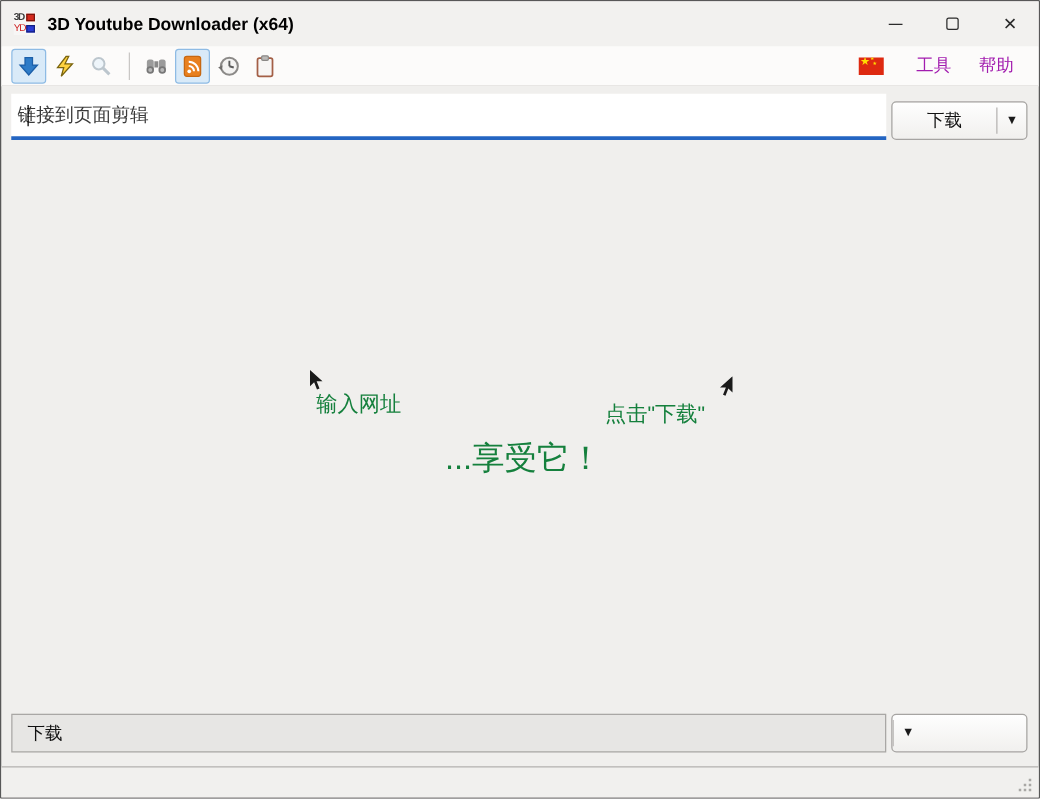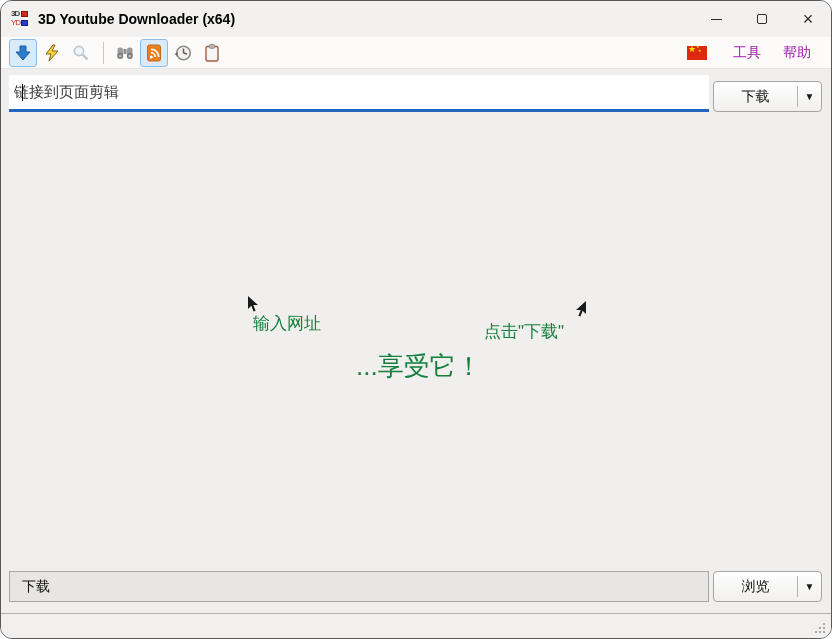--- a/index.html
+++ b/index.html
@@ -1,20 +1,20 @@
 <!DOCTYPE html>
 <html><head>
 <meta charset="utf-8">
 <style>
   * { margin:0; padding:0; box-sizing:border-box; }
   html,body { background:#ffffff; font-family:"Liberation Sans","DejaVu Sans",sans-serif; }
 
   .window{
     position:relative; width:832px; height:639px;
-    border:1px solid #585858; border-radius:12px; overflow:hidden;
+    border:1px solid #585858; border-radius:1px; overflow:hidden;
     background:#f0efed;
   }
 
   
   .titlebar{
     position:absolute; left:0; top:0; right:0; height:36px;
     background:#f2f1ef; display:flex; align-items:center; padding-left:10px;
   }
   .app-icon{ position:relative; width:18px; height:18px; margin-right:9px; background:#f7f6f5; }
   .app-icon .ai-3d{ position:absolute; left:0; top:0;  font-weight:bold; font-size:8px; line-height:8px; color:#3a3a3a; letter-spacing:-1px;}
@@ -213,21 +213,20 @@
     </svg>
   </div>
   <div class="hint hint-click">点击"下载"</div>
 
   <div class="hint hint-enjoy">...享受它！</div>
 
   <div class="status-field">
     <span>下载</span>
   </div>
   <div class="split-btn bottom">
-    <div class="split-label">浏览</div>
     <div class="split-sep"></div>
     <div class="split-arrow">▼</div>
   </div>
 
   <div class="statusbar">
     <div class="resize-grip"></div>
   </div>
 
 </div>
 

